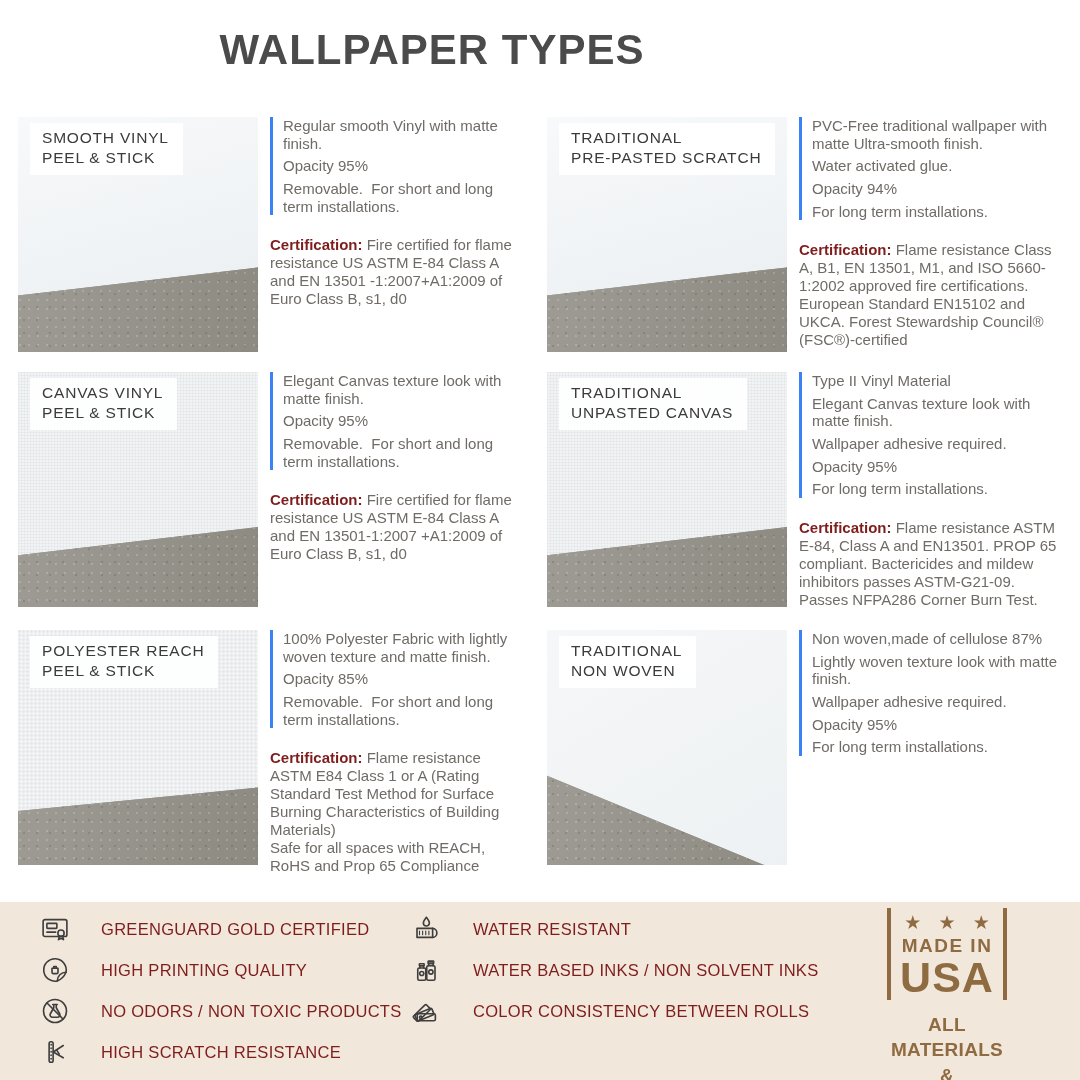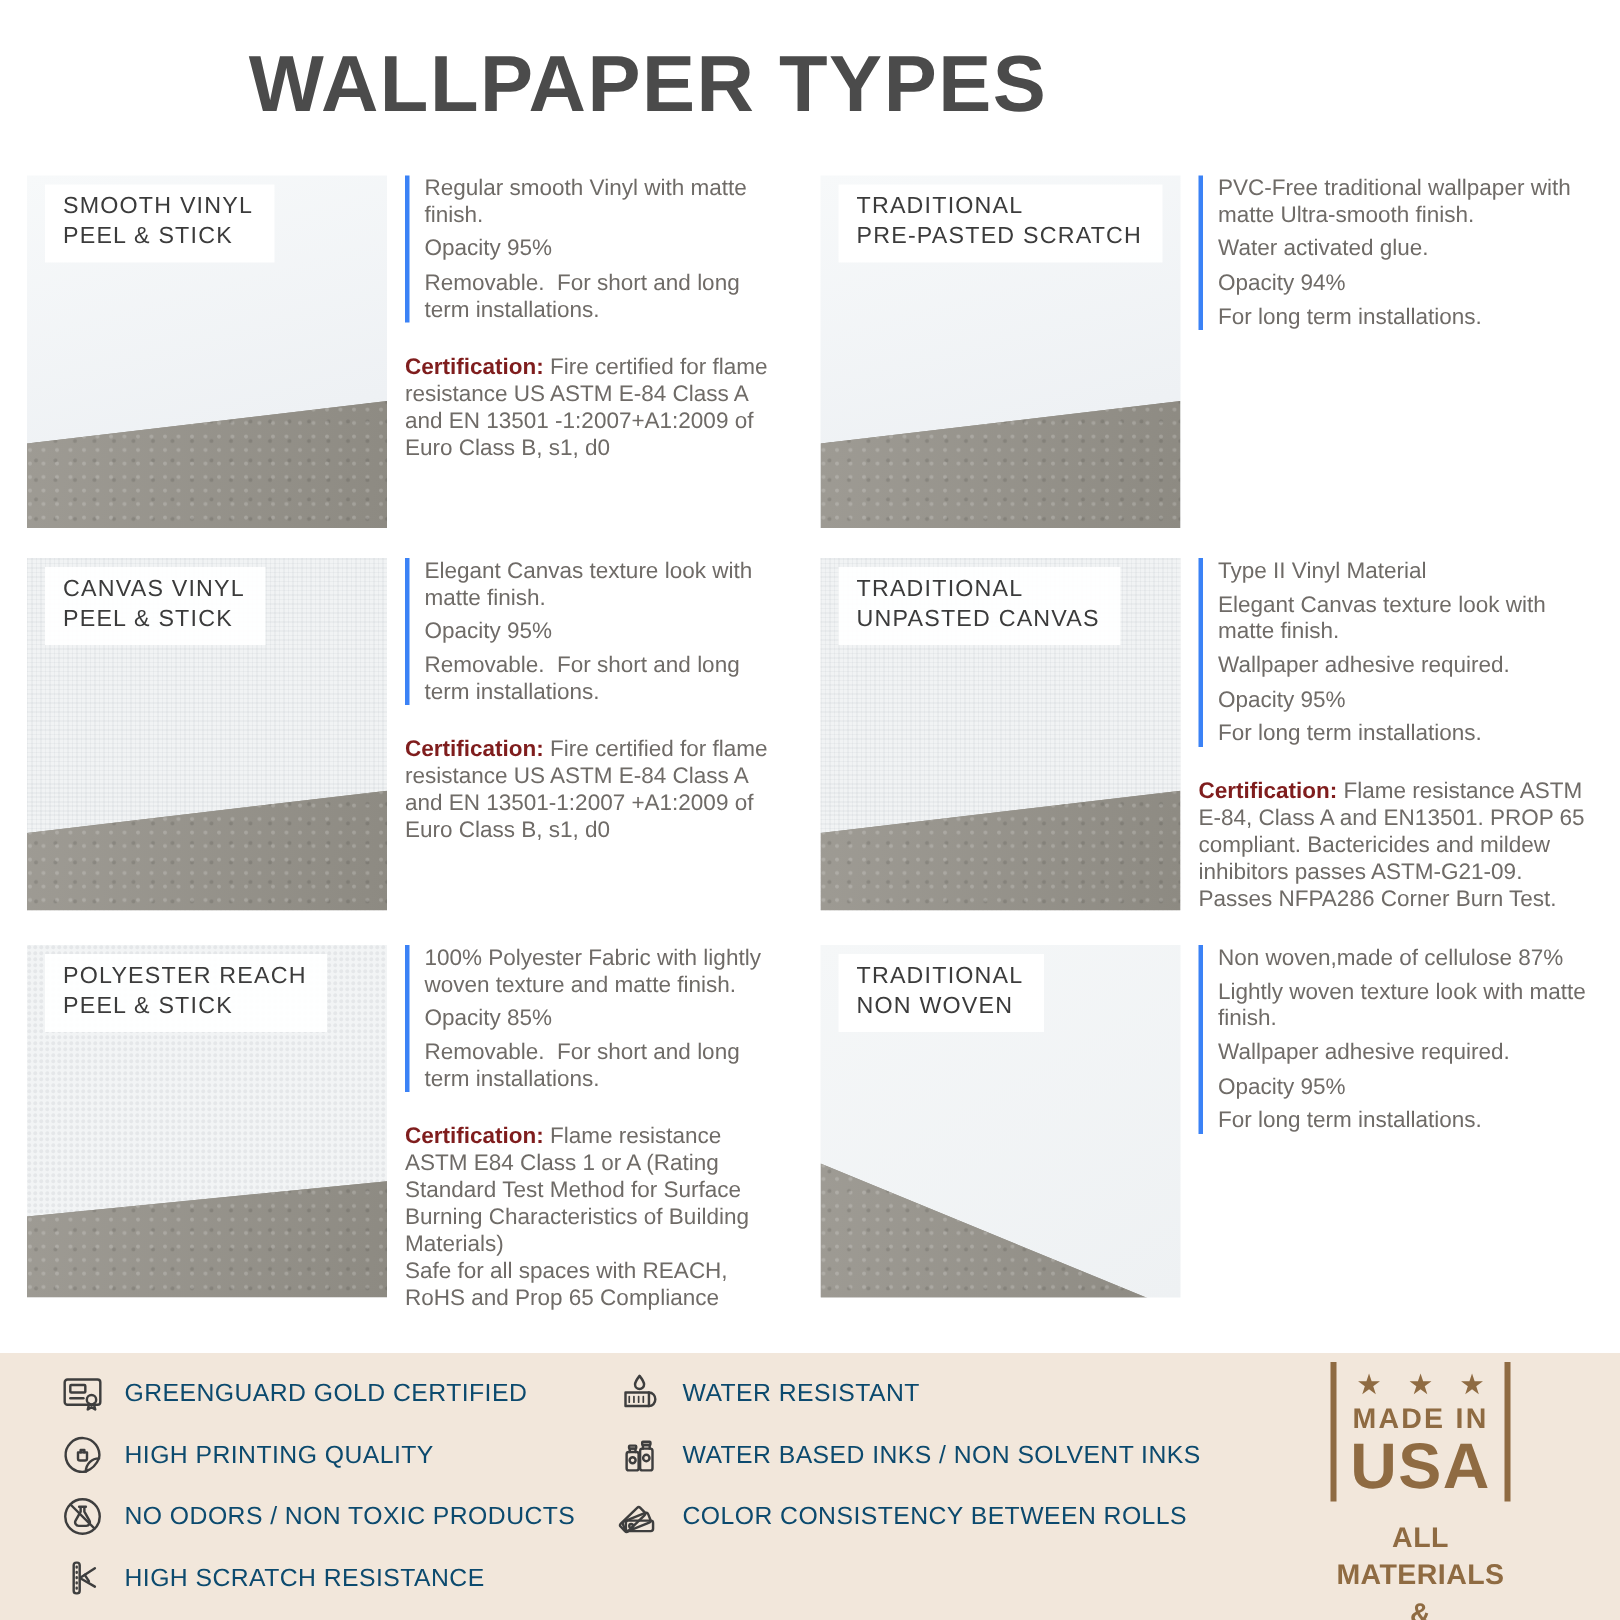--- a/index.html
+++ b/index.html
@@ -4,21 +4,21 @@
 <style>
   html,body{margin:0;padding:0;}
   body{
     width:1080px;height:1080px;position:relative;overflow:hidden;
     background:#ffffff;
     font-family:"Liberation Sans",sans-serif;
     color:#6f6b67;
   }
   .page-title{
     position:absolute;top:26px;left:0;width:864px;
-    text-align:center;font-size:53px;font-weight:700;
+    text-align:center;font-size:42px;font-weight:700;
     letter-spacing:1px;color:#4b4b4b;
   }
   
   .cell{position:absolute;display:flex;align-items:flex-start;}
   .c0{left:18px;top:117px;width:507px;}
   .c1{left:547px;top:117px;width:518px;}
   .c2{left:18px;top:372px;width:507px;}
   .c3{left:547px;top:372px;width:518px;}
   .c4{left:18px;top:630px;width:507px;}
   .c5{left:547px;top:630px;width:518px;}
@@ -65,22 +65,22 @@
   .desc p:last-child{margin-bottom:0;}
   .cert{margin:21px 0 0;font-size:15px;line-height:1.2;}
   .cert strong{color:#7f1d1d;font-weight:700;}
   .cert-extra{margin:0;font-size:15px;line-height:1.2;}
 
   
   .footer{position:absolute;left:0;top:902px;width:1080px;height:178px;background:#f2e7db;}
   .flist{position:absolute;display:flex;flex-direction:column;gap:11px;}
   .flist-left{left:40px;top:12px;}
   .flist-mid{left:412px;top:12px;}
-  .fitem{display:flex;align-items:center;gap:13px;height:30px;
-    font-size:16.5px;letter-spacing:.3px;color:#0c4a6e;white-space:nowrap;}
+  .fitem{display:flex;align-items:center;gap:31px;height:30px;
+    font-size:16.5px;letter-spacing:.3px;color:#7f1d1d;white-space:nowrap;}
   .fitem svg{width:30px;height:30px;flex:0 0 30px;stroke:#3e3e3e;fill:none;
     stroke-width:1.3;stroke-linecap:round;stroke-linejoin:round;}
 
   .badge-wrap{position:absolute;left:872px;top:6px;width:150px;text-align:center;color:#8f6b42;}
   .badge{display:inline-block;border-left:4px solid #8f6b42;border-right:4px solid #8f6b42;padding:3px 9px 2px;}
   .badge-stars{font-size:19px;letter-spacing:6px;margin-right:-6px;white-space:nowrap;}
   .badge-madein{font-size:19px;font-weight:700;letter-spacing:1.5px;margin-top:1px;}
   .badge-usa{font-size:43px;font-weight:700;letter-spacing:1px;line-height:.95;}
   .badge-sub{margin-top:12px;font-size:19px;font-weight:700;letter-spacing:.3px;line-height:1.35;}
 </style>
@@ -117,20 +117,21 @@
         <div>PRE-PASTED SCRATCH</div>
       </div>
     </div>
     <div class="info">
       <div class="desc">
         <p>PVC-Free traditional wallpaper with matte Ultra-smooth finish.</p>
         <p>Water activated glue.</p>
         <p>Opacity 94%</p>
         <p>For long term installations.</p>
       </div>
+      <p class="cert"><strong>Certification:</strong> <span>Flame resistance Class A, B1, EN 13501, M1, and ISO 5660-1:2002 approved fire certifications. European Standard EN15102 and UKCA. Forest Stewardship Council® (FSC®)-certified</span></p>
     </div>
   </div>
 
   <div class="cell c2">
     <div class="photo tex-canvas">
       <div class="floor fb"></div>
       <div class="label">
         <div>CANVAS VINYL</div>
         <div>PEEL &amp; STICK</div>
       </div>

